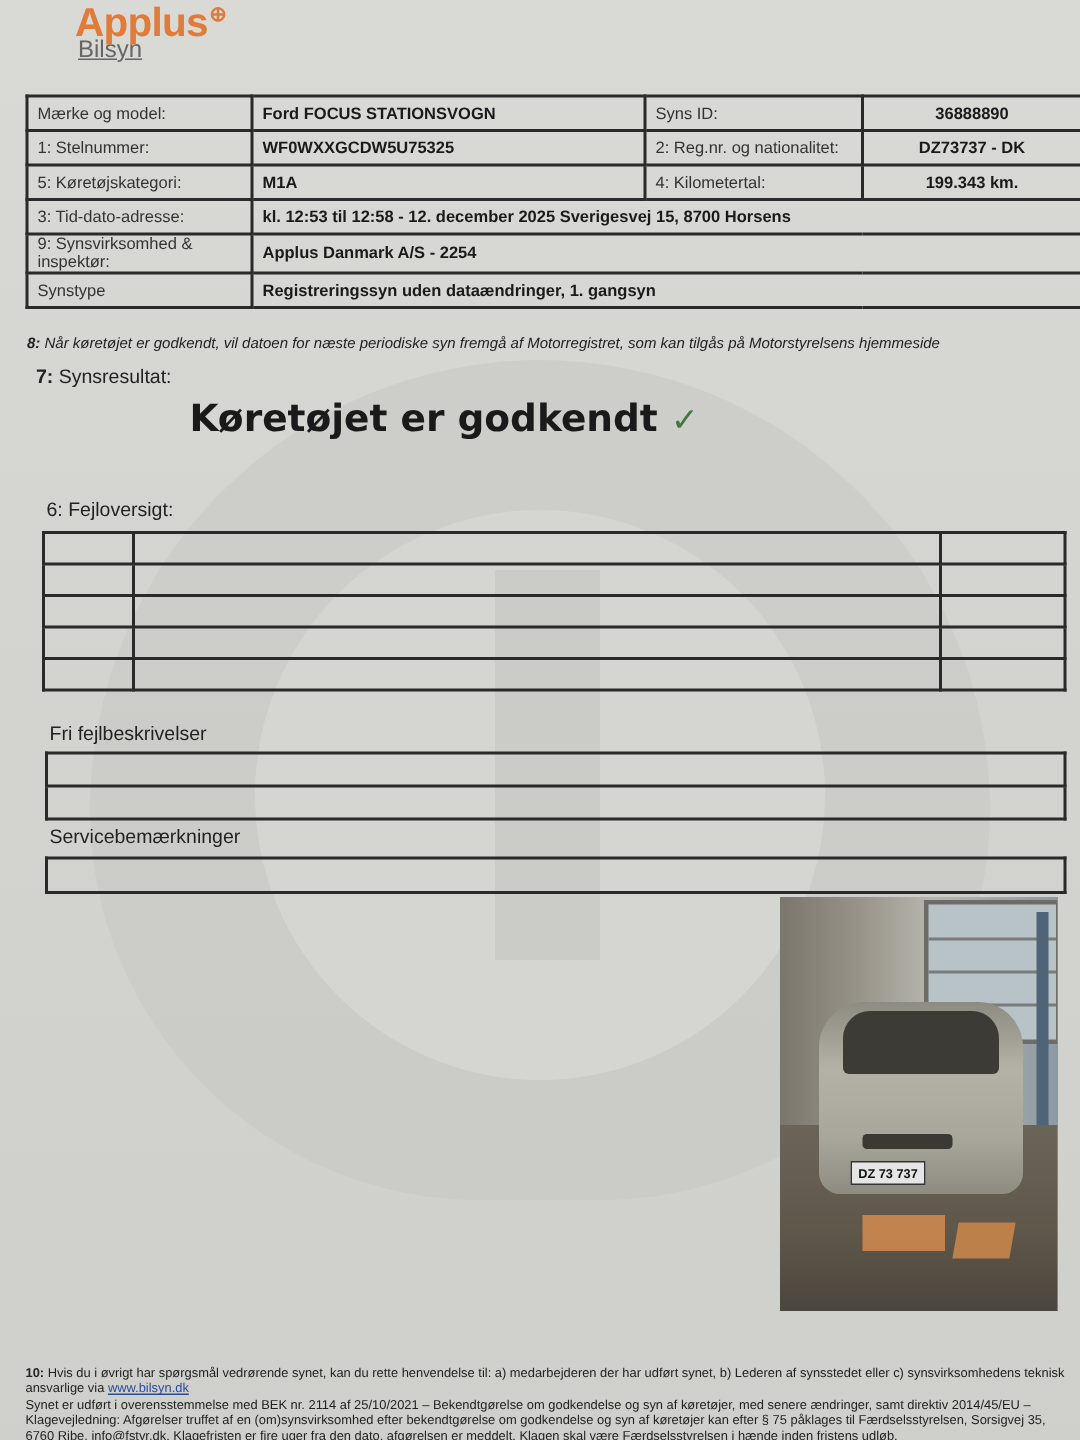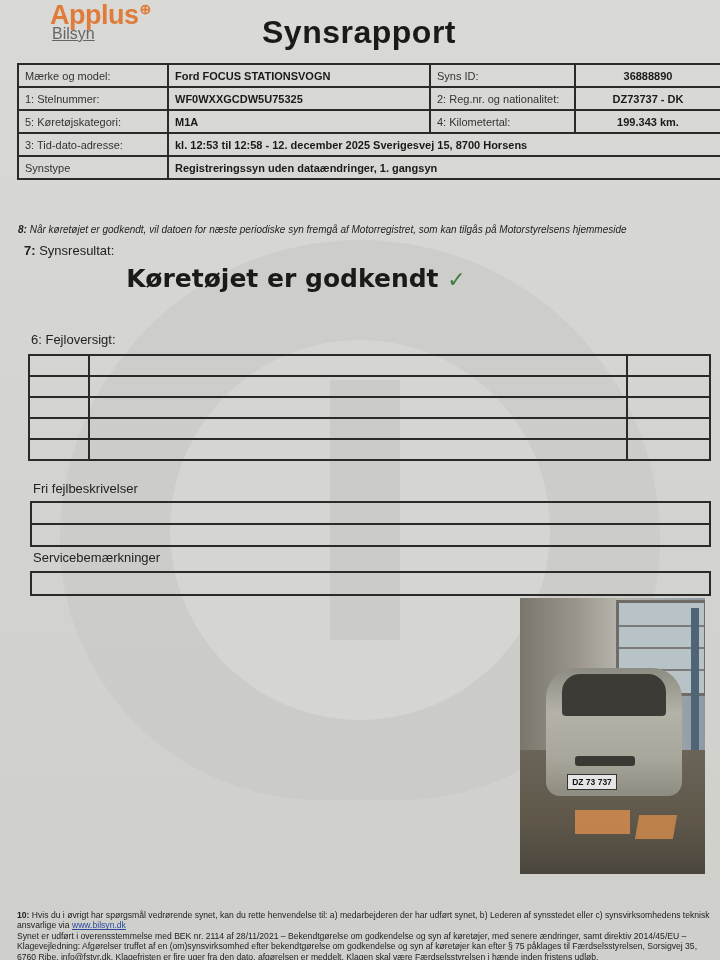--- a/index.html
+++ b/index.html
@@ -69,21 +69,20 @@
 
 <div class="page">
   <div class="wm-outer"></div>
   <div class="wm-inner"></div>
   <div class="wm-bar"></div>
 
   <div class="logo">
     <div class="logo-main"><span>Applus</span><span class="plus">⊕</span></div>
     <div class="logo-sub">Bilsyn</div>
   </div>
-  <div class="title">Synsrapport</div>
 
   <table class="info">
     <colgroup>
         <col style="width:150px">
         <col style="width:262px">
         <col style="width:145px">
         <col>
       </colgroup>
     <tbody>
         <tr>
@@ -100,20 +99,24 @@
     </tr>
     <tr>
       <td class="lbl">5: Køretøjskategori:</td>
       <td class="val">M1A</td>
       <td class="lbl">4: Kilometertal:</td>
       <td class="val ctr">199.343 km.</td>
     </tr>
     <tr>
       <td class="lbl">3: Tid-dato-adresse:</td>
       <td class="val" colspan="3">kl. 12:53 til 12:58 -  12. december 2025   Sverigesvej 15, 8700 Horsens</td>
+    </tr>
+    <tr>
+      <td class="lbl">9: Synsvirksomhed &amp; inspektør:</td>
+      <td class="val" colspan="3">Applus Danmark A/S - 2254</td>
     </tr>
     <tr>
       <td class="lbl">Synstype</td>
       <td class="val" colspan="3">Registreringssyn uden dataændringer, 1. gangsyn</td>
     </tr>
   </tbody>
     </table>
 
   <div class="note8"><b>8:</b><span> Når køretøjet er godkendt, vil datoen for næste periodiske syn fremgå af Motorregistret, som kan tilgås på Motorstyrelsens hjemmeside</span></div>
 
@@ -189,16 +192,16 @@
     <div class="ph-light2"></div>
     <div class="ph-light"></div>
     <div class="ph-car"></div>
     <div class="ph-wind"></div>
     <div class="ph-grille"></div>
     <div class="ph-plate">DZ 73 737</div>
   </div>
 
   <div class="footer">
     <div><b>10:</b><span> Hvis du i øvrigt har spørgsmål vedrørende synet, kan du rette henvendelse til: a) medarbejderen der har udført synet, b) Lederen af synsstedet eller c) synsvirksomhedens teknisk ansvarlige via </span><a>www.bilsyn.dk</a></div>
-    <div>Synet er udført i overensstemmelse med BEK nr. 2114 af 28/11/2021 – Bekendtgørelse om godkendelse og syn af køretøjer, med senere ændringer, samt direktiv 2014/45/EU –</div>
+    <div>Synet er udført i overensstemmelse med BEK nr. 2114 af 25/10/2021 – Bekendtgørelse om godkendelse og syn af køretøjer, med senere ændringer, samt direktiv 2014/45/EU –</div>
     <div>Klagevejledning: Afgørelser truffet af en (om)synsvirksomhed efter bekendtgørelse om godkendelse og syn af køretøjer kan efter § 75 påklages til Færdselsstyrelsen, Sorsigvej 35, 6760 Ribe, info@fstyr.dk. Klagefristen er fire uger fra den dato, afgørelsen er meddelt. Klagen skal være Færdselsstyrelsen i hænde inden fristens udløb.</div>
   </div>
 </div>
 
 </body></html>

